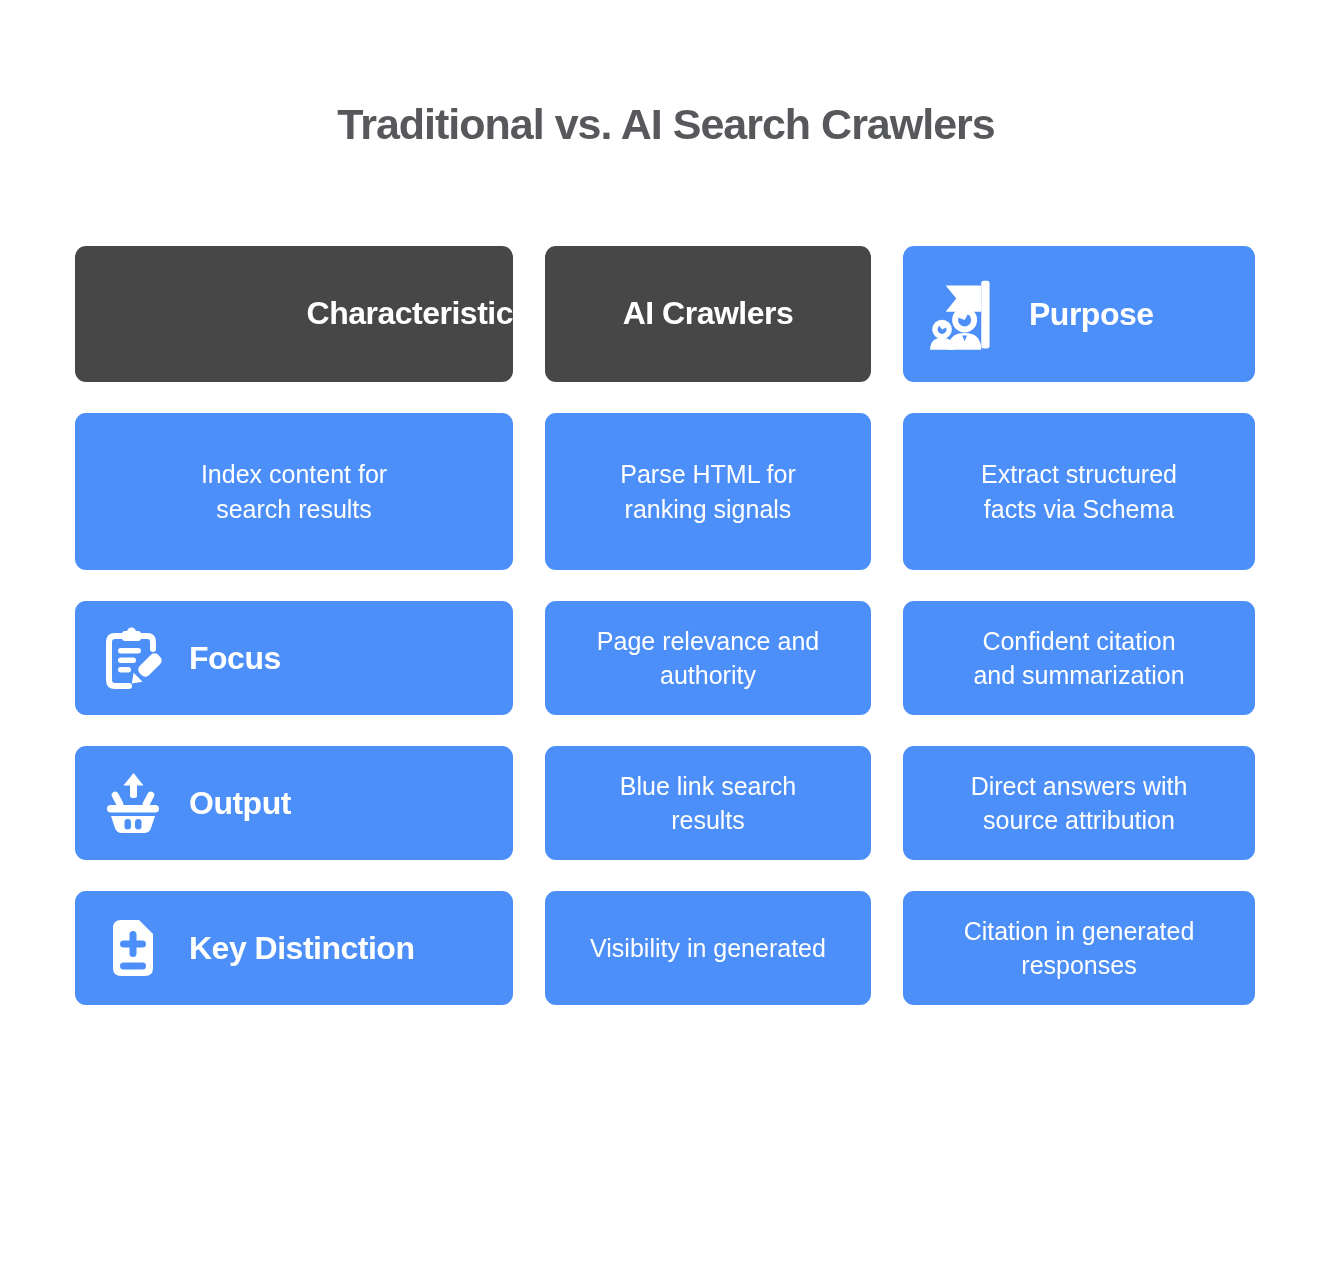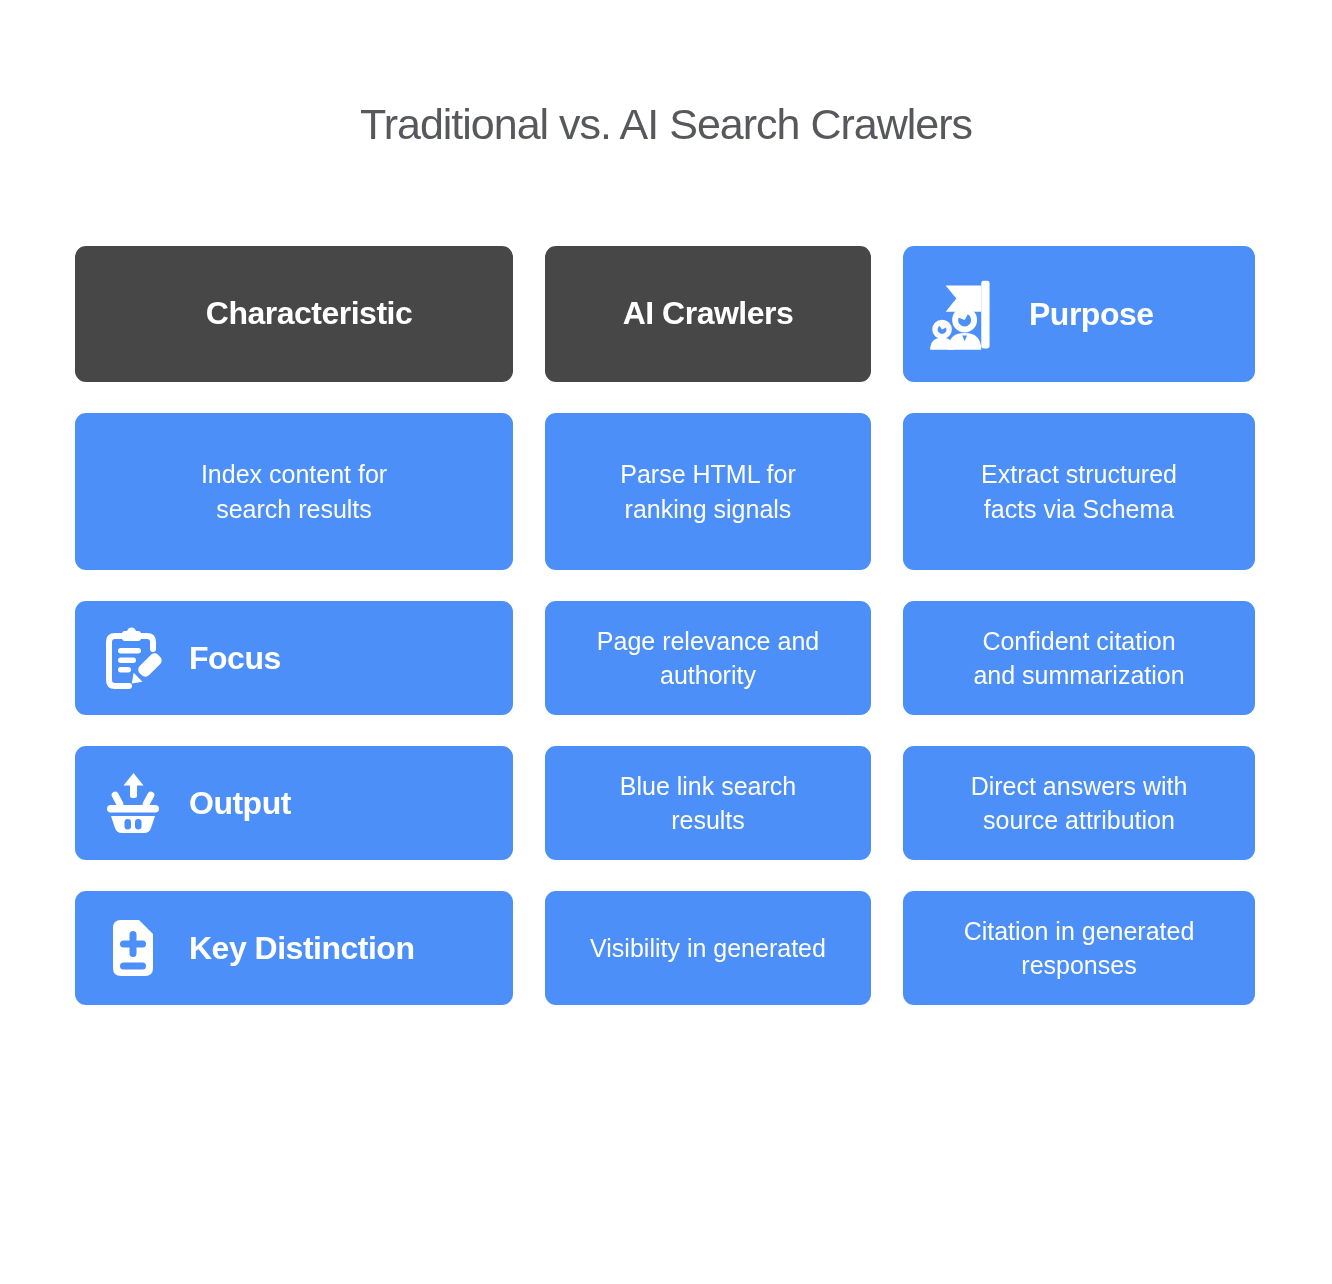--- a/index.html
+++ b/index.html
@@ -8,21 +8,21 @@
   .canvas {
     position:relative;
     width:1332px; height:1284px;
     background:var(--bg,#ffffff);
     overflow:hidden;
   }
 
   .title {
     position:absolute; top:100px; left:0; right:0;
     text-align:center;
-    font-size:43px; font-weight:normal; letter-spacing:-1px;
+    font-size:43px; font-weight:bold; letter-spacing:-1px;
     color:var(--title-gray,#57585b);
   }
 
   .grid {
     position:absolute; left:72px; top:243px;
     display:grid;
     grid-template-columns:444px 332px 358px;
     grid-template-rows:142px 163px 120px 120px 120px 120px;
     column-gap:26px; row-gap:25px;
   }
@@ -34,21 +34,21 @@
     display:flex; align-items:center; justify-content:center;
     color:#ffffff;
   }
 
   .header-cell {
     background:var(--header-dark,#474747);
     font-size:32px; font-weight:bold; letter-spacing:-0.5px;
     text-align:center; line-height:1.3;
     white-space:pre-line;
   }
-  .header-cell.left { justify-content:center; text-align:left; padding-left:30px; }
+  .header-cell.left { justify-content:flex-end; text-align:left; padding-left:30px; }
 
   .label-cell {
     background:var(--accent-blue,#4d8ff8);
     justify-content:flex-start;
     padding-left:26px;
     gap:24px;
     font-size:32px; font-weight:bold; letter-spacing:-0.5px;
   }
 
   .body-cell {

